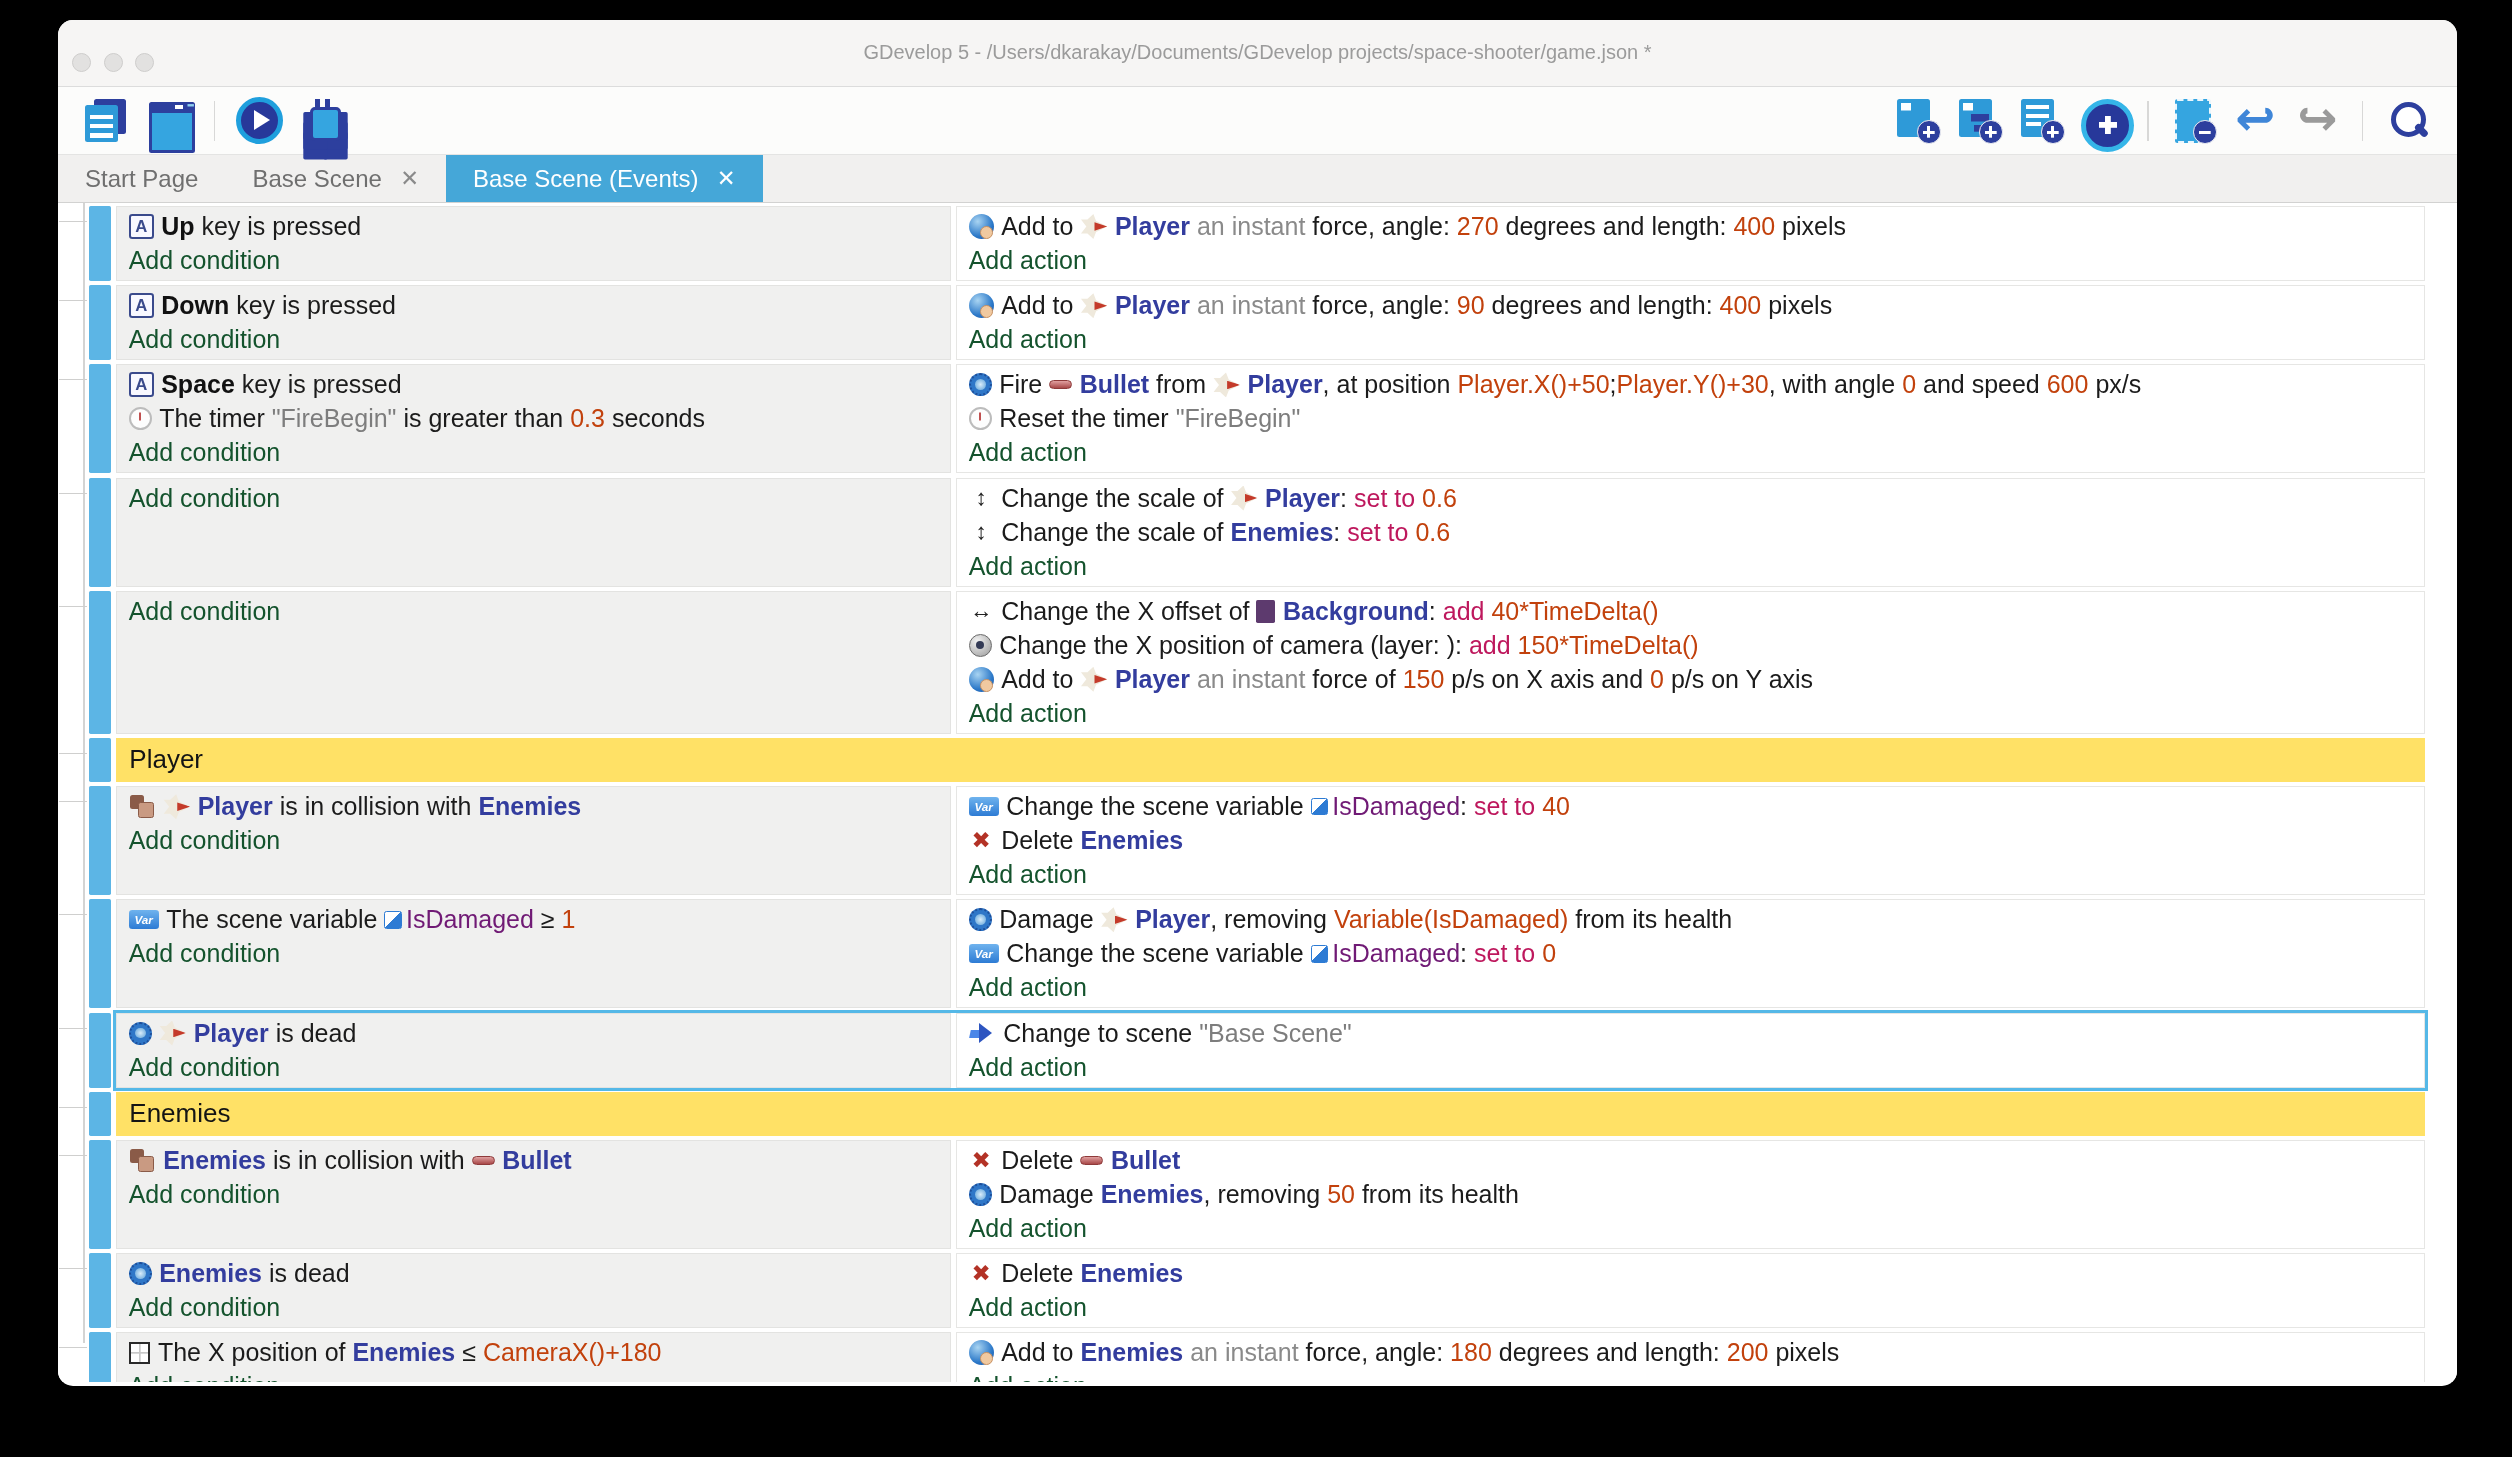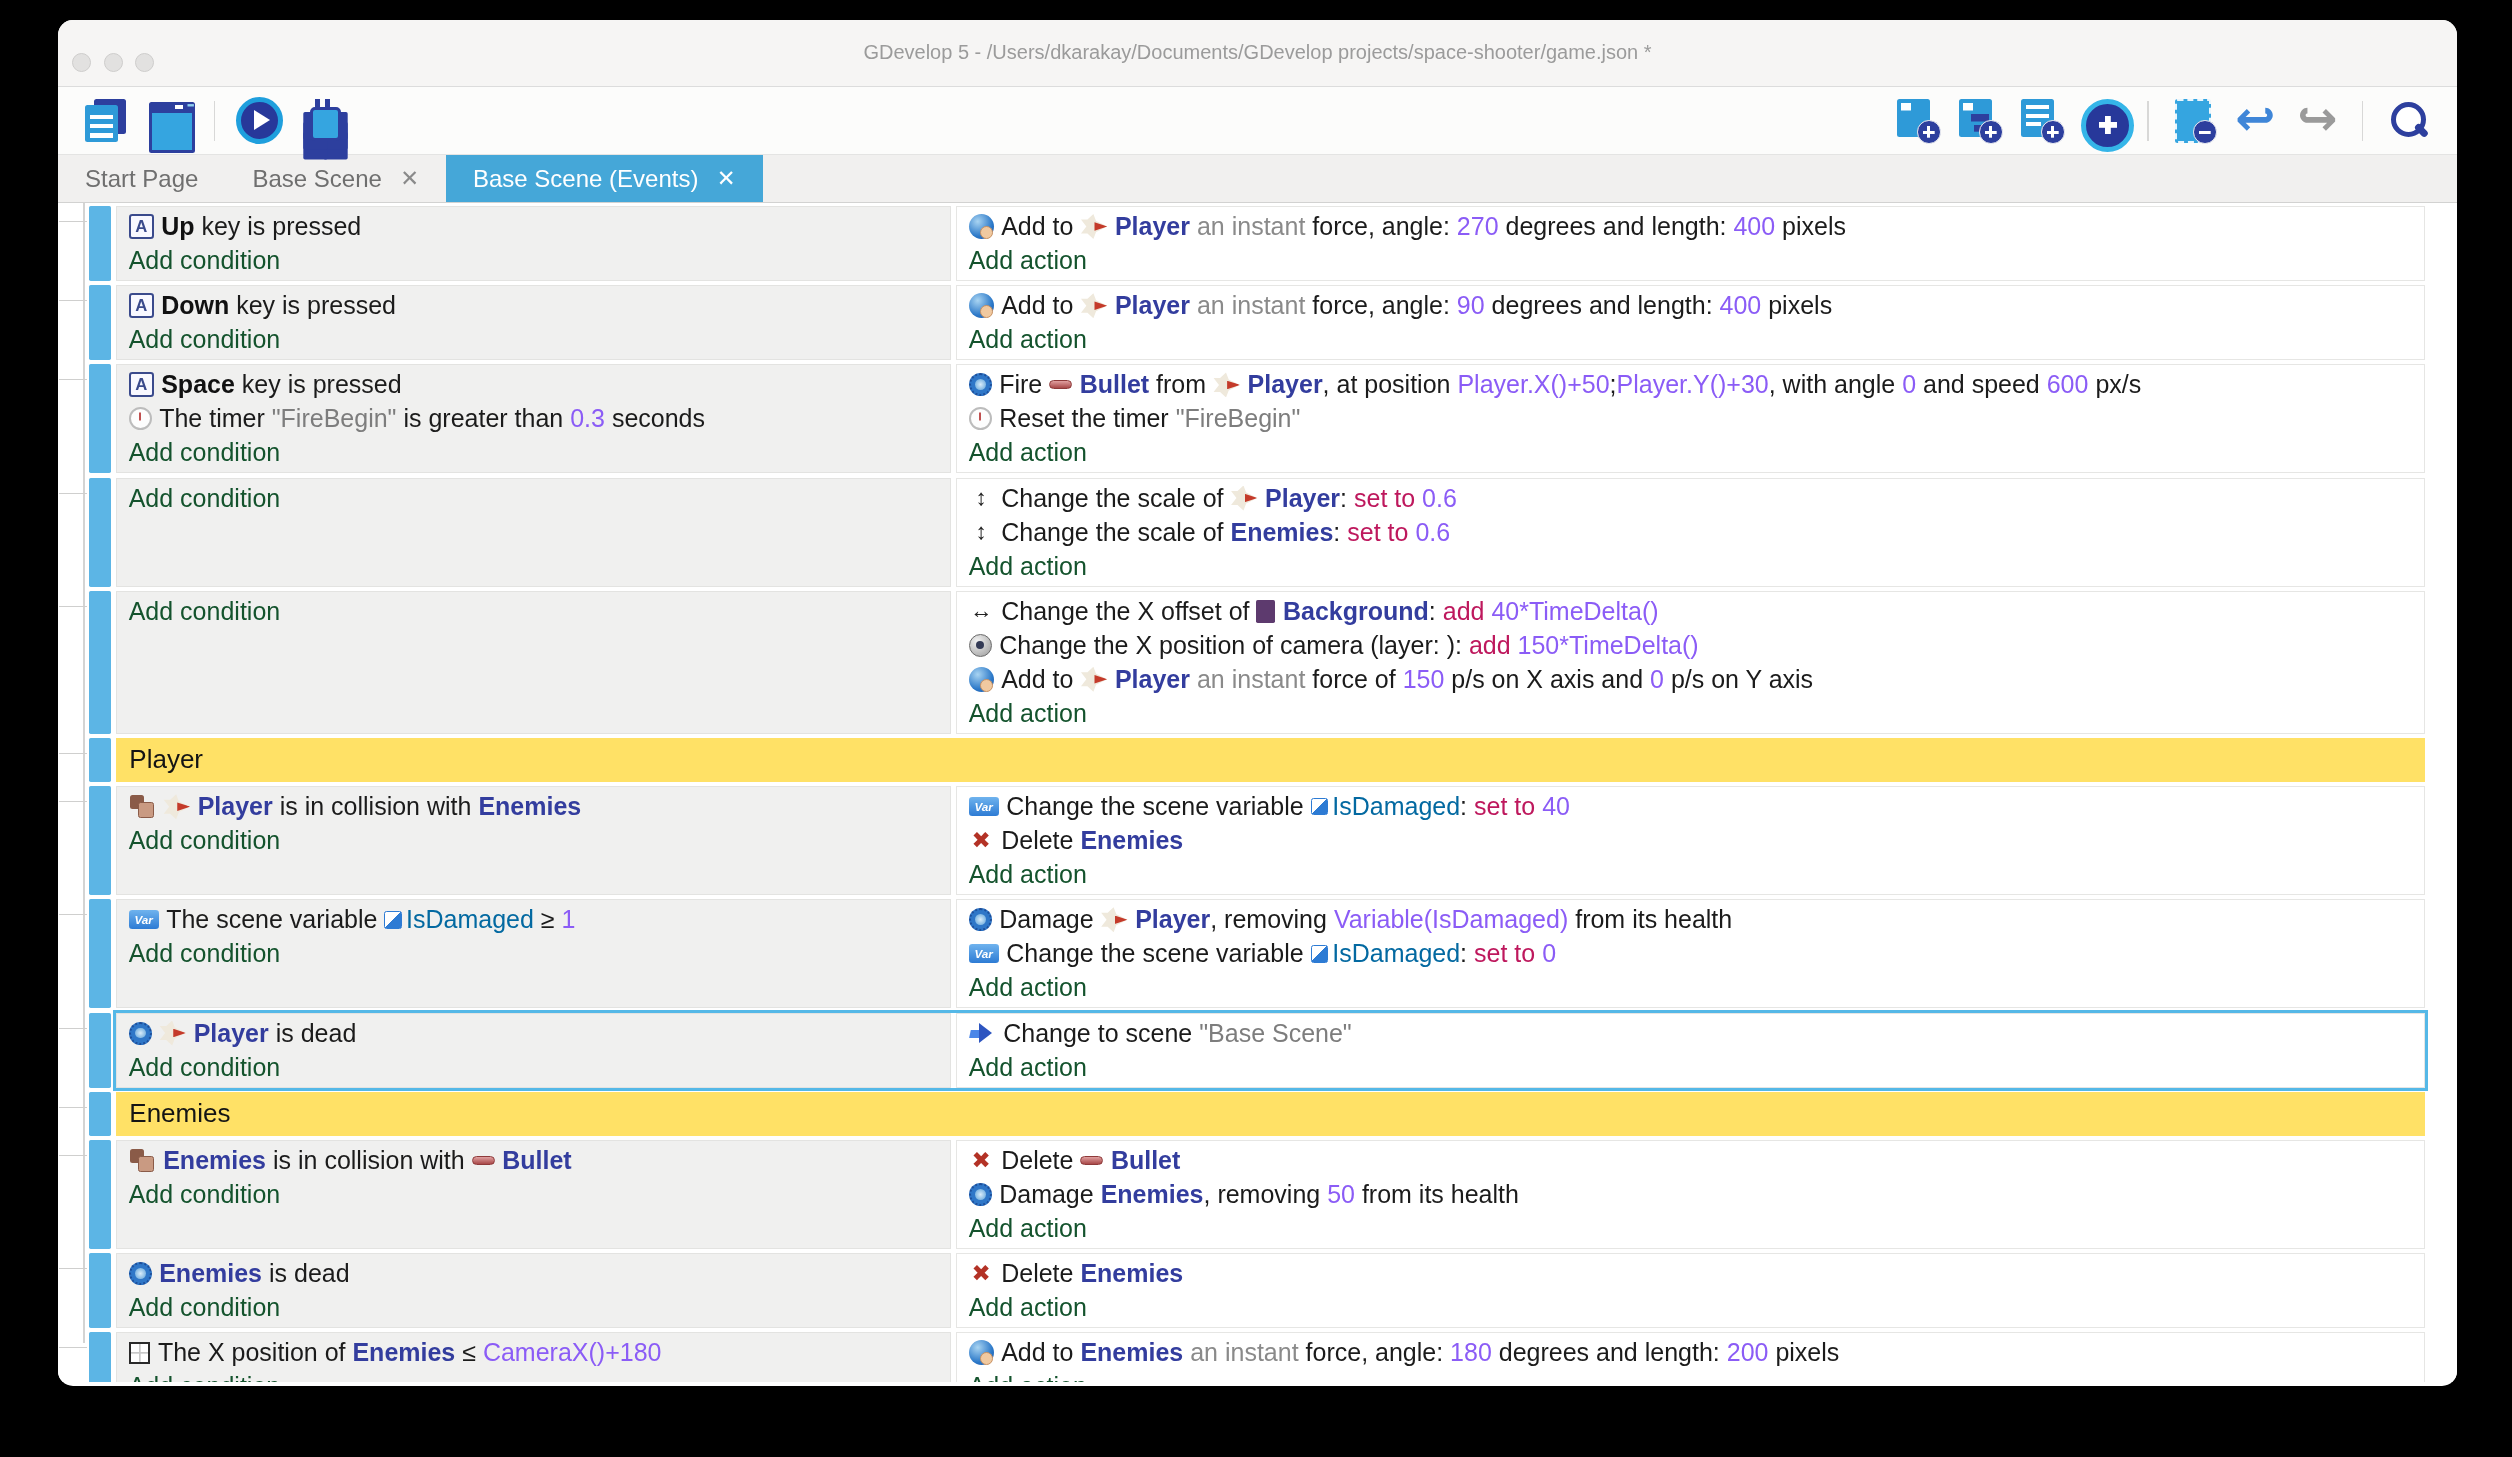--- a/index.html
+++ b/index.html
@@ -62,22 +62,22 @@
   .row-item::after { content:""; position:absolute; left:-57px; top:15px; width:28px; border-top:1.7px solid #cfcfce; }
   .event { display:flex; }
   .event.selected { outline:3.3px solid #55b8e7; outline-offset:0; }
   .conds { width:835px; flex:none; background:#f0f0ef; border:0.8px solid #e3e3e1; padding:2.5px 10px 2.5px 11.7px; margin-right:5px; }
   .acts { flex:1; background:#fff; border:0.8px solid #e6e6e4; padding:2.5px 10px 2.5px 11.7px; }
   .line { height:34px; display:flex; align-items:center; white-space:pre; font-size:25px; color:#1b1b1b; cursor:pointer; }
   .group-row { height:44px; background:#ffe166; display:flex; align-items:center; padding-left:13.3px; font-size:26px; color:#141414; cursor:pointer; }
 
   .s-p { color:#1b1b1b; } .s-b { color:#111; font-weight:bold; }
   .s-m { color:#8a8a8a; } .s-o { color:#333d9e; font-weight:bold; }
-  .s-n { color:#8b5cf6; } .s-k { color:#be185d; }
-  .s-v { color:#0369a1; } .s-q { color:#7d7d7d; }
+  .s-n { color:#c2410c; } .s-k { color:#be185d; }
+  .s-v { color:#701a75; } .s-q { color:#7d7d7d; }
   .ph { color:#14532d; }
 
   
   .ic { display:inline-flex; align-items:center; justify-content:center; flex:none; margin-right:7.5px; position:relative; }
   .ic-keyboard { width:25px; height:25px; border:2.5px solid #3a4a8c; border-radius:3.3px; background:#f8f8ff; color:#3a4a8c; font-weight:bold; font-size:16.7px; }
   .ic-keyboard::before { content:"A"; }
   .ic-timer { width:23px; height:23px; border:2.5px solid #bcbcbc; border-radius:50%; background:#fdfdfd; }
   .ic-timer::before { content:""; width:2.5px; height:7.5px; background:#c05050; transform:translateY(-2.5px); }
   .ic-force { width:25px; height:25px; border-radius:50%; background:radial-gradient(circle at 35% 30%, #a8d4f2, #2b78c8 62%, #1b4fa0); }
   .ic-force::after { content:""; position:absolute; right:0.8px; bottom:0; width:10.8px; height:10.8px; border-radius:50%; background:#f0c9a0; border:0.8px solid #c89060; }

